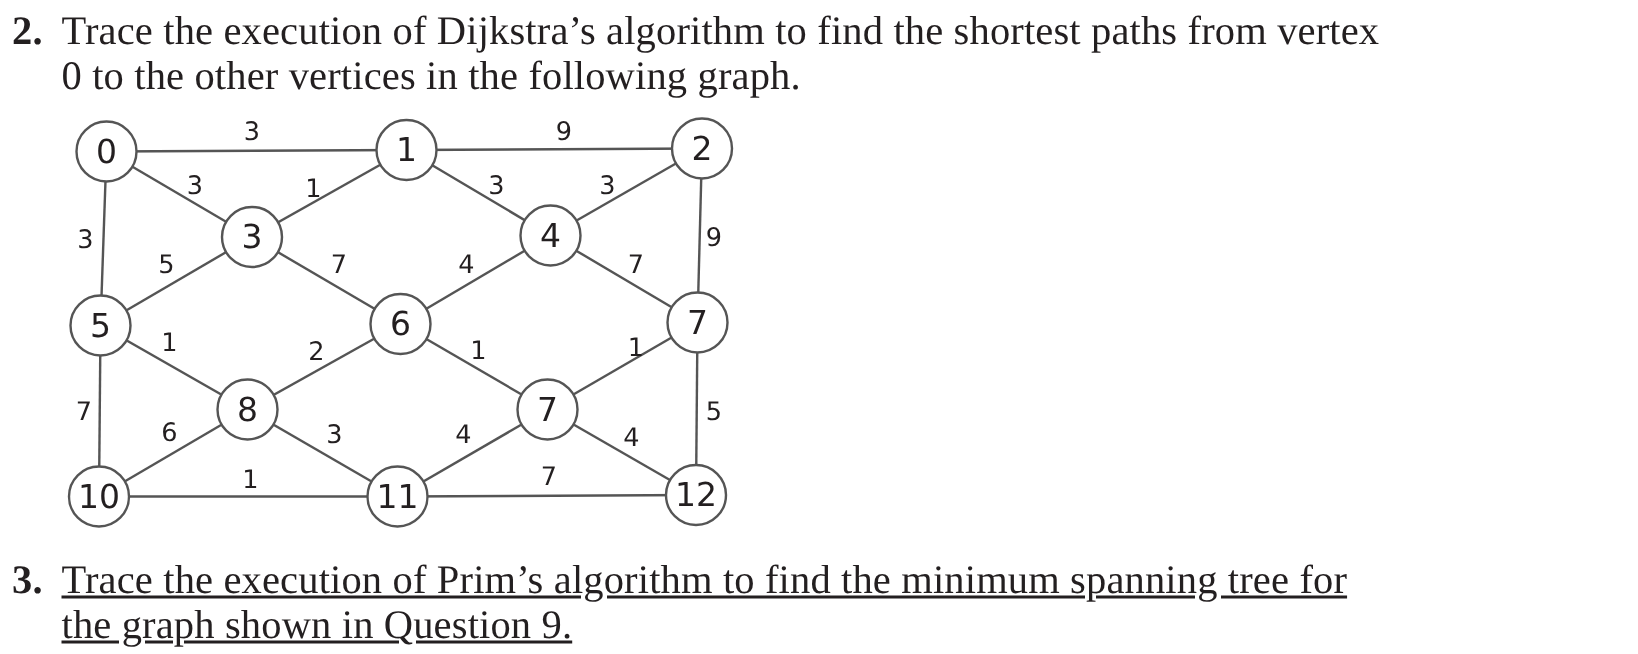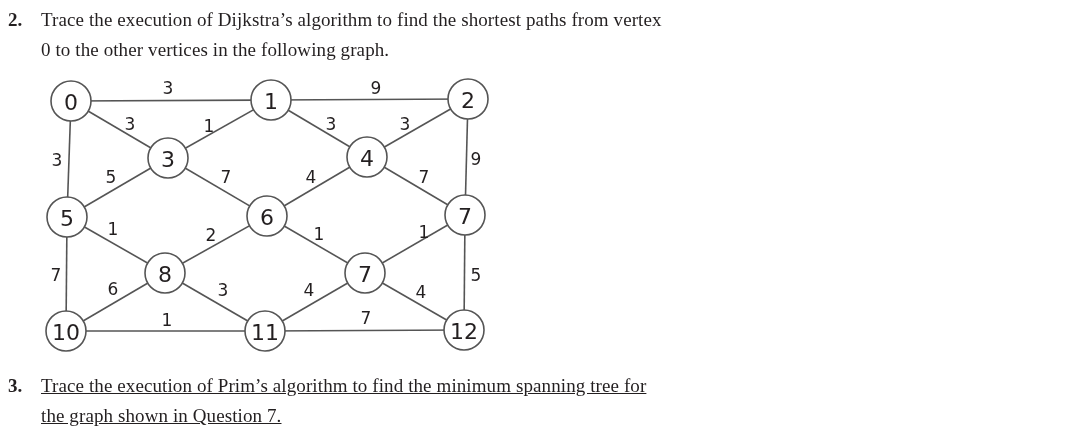--- a/index.html
+++ b/index.html
@@ -1,18 +1,18 @@
 <!DOCTYPE html>
 <html><head>
   <meta charset="utf-8">
   <style>
     html, body { margin: 0; padding: 0; background: #ffffff; }
     body { width: 1092px; height: 436px; position: relative; overflow: hidden;
            font-family: "Liberation Serif", "DejaVu Serif", serif; color: #231f20; }
-    .q { position: absolute; left: 8px; font-size: 19px; line-height: 30px; letter-spacing: 0.1px; }
+    .q { position: absolute; left: 8px; font-size: 27px; line-height: 30px; letter-spacing: 0.1px; }
     .q .num { font-weight: bold; display: inline-block; width: 33px; }
     .q .line2 { padding-left: 33px; }
     #q2 { top: 5px; }
     #q3 { top: 371px; text-decoration: underline; }
     #graph { position: absolute; left: 0; top: 0; }
     .edge { stroke: #555555; stroke-width: 1.6; }
     .node circle { fill: #ffffff; stroke: #555555; stroke-width: 1.6; }
     .node text { font-family: "DejaVu Sans", "Liberation Sans", sans-serif; font-size: 22px; fill: #231f20; text-anchor: middle; dominant-baseline: central; }
     .wlabel { font-family: "DejaVu Sans", "Liberation Sans", sans-serif; font-size: 17px; fill: #231f20; text-anchor: middle; dominant-baseline: central; }
   </style>
@@ -128,14 +128,14 @@
       </g>
       <g class="node">
         <circle cx="464" cy="330" r="20"></circle>
         <text x="464" y="331">12</text>
       </g>
     </g>
 </svg>
 
 <div id="q3" class="q">
   <div><span class="num">3.</span><span>Trace the execution of Prim’s algorithm to find the minimum spanning tree for</span></div>
-  <div class="line2">the graph shown in Question 7.</div>
+  <div class="line2">the graph shown in Question 9.</div>
 </div>
 
 </body></html>

